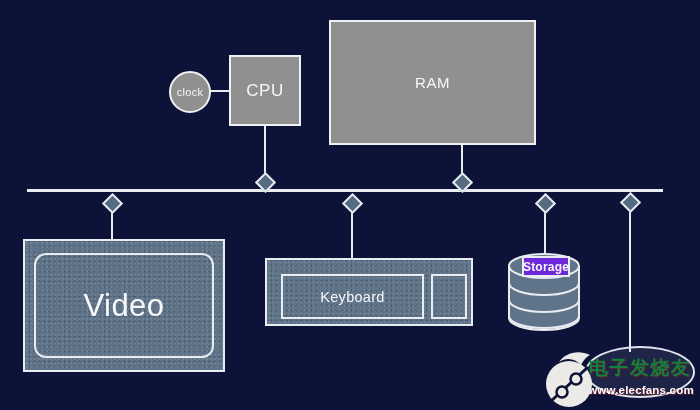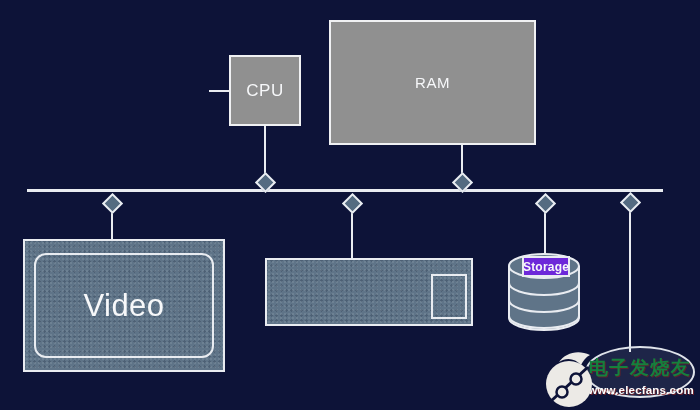--- a/index.html
+++ b/index.html
@@ -78,36 +78,42 @@
   <div class="wire stem" style="left:544px;top:211px;height:43px;"></div>
   <div class="wire stem" style="left:629px;top:211px;height:141px;"></div>
 
   <div class="diamond" style="left:258px;top:174.5px;"></div>
   <div class="diamond" style="left:454.5px;top:174.5px;"></div>
   <div class="diamond" style="left:104.5px;top:195.5px;"></div>
   <div class="diamond" style="left:344.5px;top:195.5px;"></div>
   <div class="diamond" style="left:537.5px;top:195.5px;"></div>
   <div class="diamond" style="left:622.5px;top:194.5px;"></div>
 
+  <div class="graybox circle" style="left:169px;top:71px;width:42px;height:42px;">
+    <span class="lbl lbl-clock">clock</span>
+  </div>
 
   <div class="graybox" style="left:229px;top:55px;width:72px;height:71px;">
     <span class="lbl lbl-cpu">CPU</span>
   </div>
 
   <div class="graybox" style="left:329px;top:20px;width:207px;height:125px;">
     <span class="lbl lbl-ram">RAM</span>
   </div>
 
   <div class="bluebox" style="left:23px;top:239px;width:202px;height:133px;">
     <div class="inner-frame" style="left:9px;top:12px;width:180px;height:105px;border-radius:12px;">
       <span class="lbl lbl-video">Video</span>
     </div>
   </div>
 
   <div class="bluebox" style="left:265px;top:258px;width:208px;height:68px;">
+    <div class="inner-frame" style="left:14px;top:14px;width:143px;height:45px;">
+      <span class="lbl lbl-keyboard">Keyboard</span>
+    </div>
     <div class="inner-frame" style="left:164px;top:14px;width:36px;height:45px;"></div>
   </div>
 
   <svg class="storage-svg" width="76" height="84" viewBox="0 0 76 84">
     <path d="M3,16 V68 A35,12 0 0 0 73,68 V16" fill="#5f7488" stroke="#e9ecf1" stroke-width="2"></path>
     <ellipse cx="38" cy="16" rx="35" ry="12" fill="#5f7488" stroke="#e9ecf1" stroke-width="2"></ellipse>
     <path d="M3,33 A35,12 0 0 0 73,33" fill="none" stroke="#e9ecf1" stroke-width="2"></path>
     <path d="M3,50 A35,12 0 0 0 73,50" fill="none" stroke="#e9ecf1" stroke-width="2"></path>
     <path d="M3,66 A35,12 0 0 0 73,66" fill="none" stroke="#e9ecf1" stroke-width="2"></path>
   </svg>

